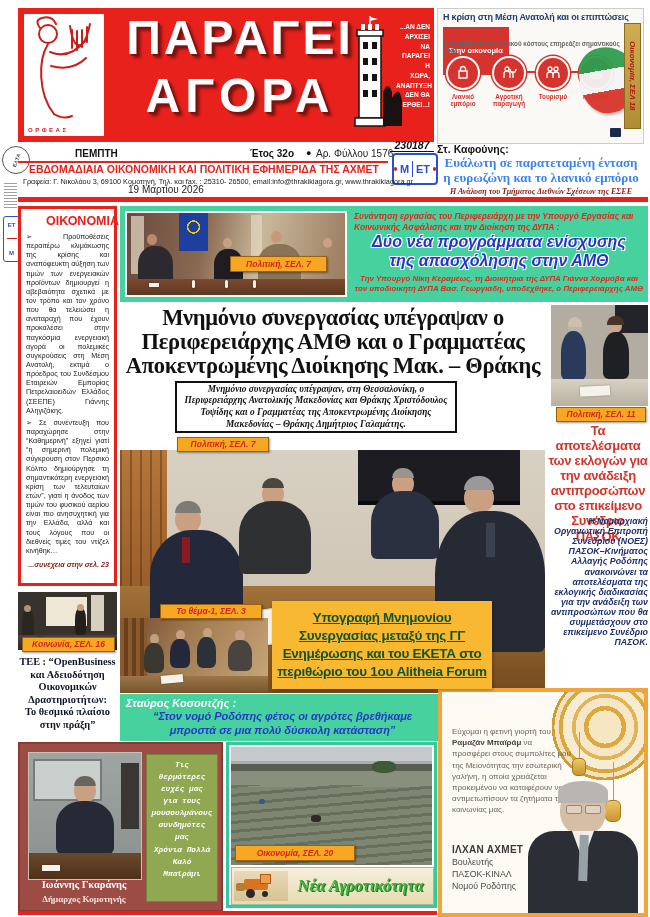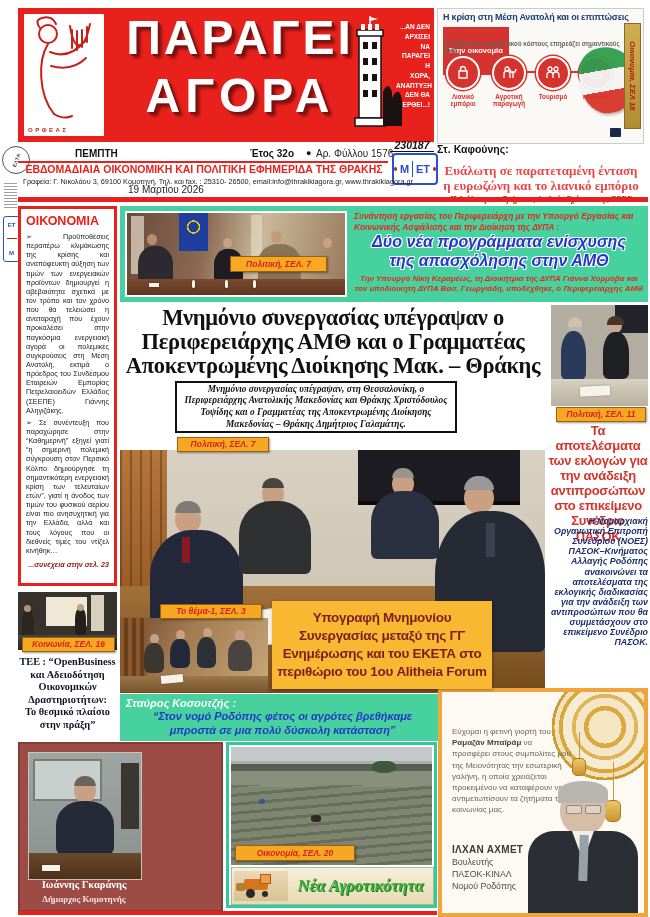--- a/index.html
+++ b/index.html
@@ -150,34 +150,34 @@
   </div>
   <div class="abs" style="left:390px;top:139px;width:44px;text-align:center;font:italic bold 10.5px 'Liberation Sans',sans-serif;color:#111;border-bottom:1.5px solid #111;">230187</div>
   <div class="abs" style="left:392px;top:153px;width:42px;height:28px;border:2px solid #2a4fd0;border-radius:4px;background:#fff;display:flex;align-items:center;justify-content:center;gap:3px;">
      <span style="width:4px;height:4px;background:#c02020;border-radius:50%;"></span>
      <span style="font:bold 11px 'Liberation Sans',sans-serif;color:#2a4fd0;">Μ</span>
      <span style="width:1px;height:16px;background:#2a4fd0;"></span>
      <span style="font:bold 11px 'Liberation Sans',sans-serif;color:#2a4fd0;">ΕΤ</span>
      <span style="width:4px;height:4px;background:#c02020;border-radius:50%;"></span>
   </div>
   <div class="abs" style="left:18px;top:161px;width:370px;height:1.5px;background:#E8211C;"></div>
-  <div class="abs" style="left:18px;top:164px;width:372px;text-align:center;font:bold 10.5px/1.1 'Liberation Sans',sans-serif;color:#E8211C;">ΕΒΔΟΜΑΔΙΑΙΑ  ΟΙΚΟΝΟΜΙΚΗ  ΚΑΙ  ΠΟΛΙΤΙΚΗ  ΕΦΗΜΕΡΙΔΑ  ΤΗΣ  ΘΡΑΚΗΣ</div>
+  <div class="abs" style="left:18px;top:164px;width:372px;text-align:center;font:bold 10.5px/1.1 'Liberation Sans',sans-serif;color:#E8211C;">ΕΒΔΟΜΑΔΙΑΙΑ  ΟΙΚΟΝΟΜΙΚΗ  ΚΑΙ  ΠΟΛΙΤΙΚΗ  ΕΦΗΜΕΡΙΔΑ  ΤΗΣ  ΑΧΜΕΤ</div>
   <div class="abs" style="left:18px;top:178px;width:400px;text-align:center;font:7.3px/1.2 'Liberation Sans',sans-serif;color:#222;">Γραφεία: Γ. Νικολάου 3, 69100 Κομοτηνή, Τηλ. και fax. : 25310- 26500, email:info@thrakikiagora.gr, www.thrakikiagora.gr</div>
 
   <div class="abs" style="left:437px;top:143px;width:208px;height:52px;">
      <div style="font:bold 10.5px 'Liberation Sans',sans-serif;color:#111;">Στ. Καφούνης:</div>
-     <div class="pre" style="margin-top:9px;text-align:center;font:bold 13px/1.15 'Liberation Serif',serif;color:#ef4444;">Ευάλωτη σε παρατεταμένη ένταση
+     <div class="pre" style="margin-top:1px;text-align:center;font:bold 13px/1.15 'Liberation Serif',serif;color:#3b82f6;">Ευάλωτη σε παρατεταμένη ένταση
 η ευρωζώνη και το λιανικό εμπόριο</div>
      <div style="margin-top:1px;text-align:center;font:italic bold 8px 'Liberation Serif',serif;color:#8a1a14;">Η Ανάλυση του Τμήματος Διεθνών Σχέσεων της ΕΣΕΕ</div>
   </div>
 
   <div class="abs" style="left:18px;top:197px;width:630px;height:5px;background:#E8211C;"></div>
 
   <div class="abs" style="left:18px;top:206px;width:99px;height:380px;border:3px solid #E8211C;background:#fff;box-sizing:border-box;padding:5px 5px;">
-     <div style="font:bold 12.5px 'Liberation Sans',sans-serif;color:#E8211C;margin-bottom:4px;">ΟΙΚΟΝΟΜΙΑ</div>
+     <div style="font:bold 12.5px 'Liberation Sans',sans-serif;color:#E8211C;margin-bottom:4px;margin-left:20px;">ΟΙΚΟΝΟΜΙΑ</div>
      <div style="font:7.2px/1.27 'Liberation Sans',sans-serif;color:#1a1a1a;text-align:justify;">➢ Προϋποθέσεις περαιτέρω κλιμάκωσης της κρίσης και αναπόφευκτη αύξηση των τιμών των ενεργειακών προϊόντων δημιουργεί η αβεβαιότητα σχετικά με τον τρόπο και τον χρόνο που θα τελειώσει η αναταραχή που έχουν προκαλέσει στην παγκόσμια ενεργειακή αγορά οι πολεμικές συγκρούσεις στη Μέση Ανατολή, εκτιμά ο πρόεδρος του Συνδέσμου Εταιρειών Εμπορίας Πετρελαιοειδών Ελλάδος (ΣΕΕΠΕ) Γιάννης Αληγιζάκης.</div>
      <div style="font:7.2px/1.27 'Liberation Sans',sans-serif;color:#1a1a1a;text-align:justify;margin-top:3px;">➢ Σε συνέντευξη που παραχώρησε στην “Καθημερινή” εξηγεί γιατί “η σημερινή πολεμική σύγκρουση στον Περσικό Κόλπο δημιούργησε τη σημαντικότερη ενεργειακή κρίση των τελευταίων ετών”, γιατί η άνοδος των τιμών του φυσικού αερίου είναι πιο ανησυχητική για την Ελλάδα, αλλά και τους λόγους που οι διεθνείς τιμές του ντίζελ κινήθηκ…</div>
      <div style="font:italic bold 7.2px 'Liberation Sans',sans-serif;color:#8a1a14;text-align:right;margin-top:5px;">...συνέχεια στην σελ. 23</div>
   </div>
 
   <div class="photo" style="left:18px;top:592px;width:99px;height:58px;background:#37322c;">
      <div style="position:absolute;left:28%;top:8%;width:42%;height:50%;background:#efe8d6;"></div>
      <div style="position:absolute;left:74%;top:6%;width:13%;height:62%;background:#d8d0be;"></div>
      <div class="torso" style="left:58%;top:28%;width:11%;height:48%;background:#23201c;"></div>
      <div class="head" style="left:60%;top:20%;width:7px;height:7px;background:#bfa284;"></div>
@@ -269,21 +269,21 @@
      <div class="torso" style="left:34%;top:28%;width:13%;height:40%;background:#23283a;"></div>
      <div class="head" style="left:56%;top:14%;width:9px;height:10px;"></div>
      <div class="torso" style="left:52%;top:26%;width:13%;height:42%;background:#2c3038;"></div>
      <div class="head" style="left:78%;top:16%;width:10px;height:11px;"></div>
      <div class="torso" style="left:73%;top:30%;width:16%;height:42%;background:#4a4440;"></div>
      <div style="position:absolute;left:0;bottom:0;width:100%;height:22%;background:linear-gradient(#9a7648,#7a5630);"></div>
      <div class="paper" style="left:28%;bottom:12%;width:22px;height:8px;transform:rotate(-5deg);"></div>
   </div>
 
   <div class="abs" style="left:272px;top:601px;width:220px;height:88px;background:#F8B832;display:flex;align-items:center;justify-content:center;z-index:5;box-shadow:1px 1px 3px rgba(0,0,0,.3);">
-     <div class="pre" style="text-align:center;font:bold 13.5px/1.35 'Liberation Sans',sans-serif;color:#7f1d1d;letter-spacing:-.3px;">Υπογραφή Μνημονίου
+     <div class="pre" style="text-align:center;font:bold 13.5px/1.35 'Liberation Sans',sans-serif;color:#14532d;letter-spacing:-.3px;text-decoration:underline;">Υπογραφή Μνημονίου
 Συνεργασίας μεταξύ της ΓΓ
 Ενημέρωσης και του ΕΚΕΤΑ στο
 περιθώριο του 1ου Alitheia Forum</div>
   </div>
 
   <div class="photo" style="left:551px;top:305px;width:97px;height:101px;background:#b3aca0;">
      <div style="position:absolute;right:0;top:0;width:34%;height:28%;background:#23242a;"></div>
      <div class="head" style="left:18%;top:12%;width:14px;height:15px;background:#cfc0ac;"></div>
      <div style="position:absolute;left:18%;top:22%;width:14px;height:8px;background:#b8b4ae;border-radius:0 0 7px 7px;"></div>
      <div class="torso" style="left:10%;top:26%;width:26%;height:48%;background:#2a3a5a;"></div>
@@ -313,20 +313,30 @@
         <div style="position:absolute;left:4%;top:5%;width:58%;height:30%;background:#c9cfcc;border:2px solid #7a7a76;"></div>
         <div style="position:absolute;right:2%;top:8%;width:16%;height:52%;background:#3a3632;"></div>
         <div class="head" style="left:40%;top:21%;width:22px;height:24px;background:#c9a182;"></div>
         <div style="position:absolute;left:40%;top:18%;width:22px;height:10px;background:#6a645e;border-radius:10px 10px 0 0;"></div>
         <div class="torso" style="left:24%;top:38%;width:52%;height:42%;background:#262a36;"></div>
         <div style="position:absolute;left:0;bottom:0;width:100%;height:21%;background:linear-gradient(#6a4a2c,#4e3017);"></div>
         <div class="paper" style="left:12%;bottom:6%;width:18px;height:6px;"></div>
      </div>
      <div style="position:absolute;left:0;bottom:20px;width:128px;text-align:center;font:bold 10.5px 'Liberation Serif',serif;color:#fff;">Ιωάννης Γκαράνης</div>
      <div style="position:absolute;left:0;bottom:6px;width:128px;text-align:center;font:bold 9px 'Liberation Serif',serif;color:#f3e2de;">Δήμαρχος Κομοτηνής</div>
+     <div class="abs pre" style="left:126px;top:10px;width:72px;height:148px;background:#90A851;border:1px solid #6d8639;text-align:center;font:italic bold 7.8px/1.55 'Liberation Mono',monospace;color:#fff;padding-top:4px;box-sizing:border-box;">Τις
+θερμότερες
+ευχές μας
+για τους
+μουσουλμάνους
+συνδημότες
+μας
+Χρόνια Πολλά
+Καλό
+Μπαϊράμι</div>
   </div>
 
   <div class="abs" style="left:226px;top:742px;width:211px;height:166px;border:3px solid #35C89A;background:#fff;box-sizing:border-box;">
      <div class="photo" style="left:2px;top:2px;width:201px;height:118px;background:
         linear-gradient(180deg,#c5c9cc 0 12%,#aab0a8 12% 14%,#5a5d52 14% 20%,#888f7c 20% 34%,#7e8672 34% 100%);">
         <div style="position:absolute;left:0;top:32%;width:100%;height:68%;background:repeating-linear-gradient(175deg,rgba(60,66,52,.35) 0 3px,transparent 3px 9px);"></div>
         <div style="position:absolute;left:70%;top:12%;width:12%;height:10%;background:#3c5a38;border-radius:40%;"></div>
         <div style="position:absolute;left:40%;top:58%;width:10px;height:7px;background:#2e2a24;border-radius:40%;"></div>
         <div style="position:absolute;left:14%;top:44%;width:6px;height:5px;background:#345a8a;border-radius:40%;"></div>
      </div>

